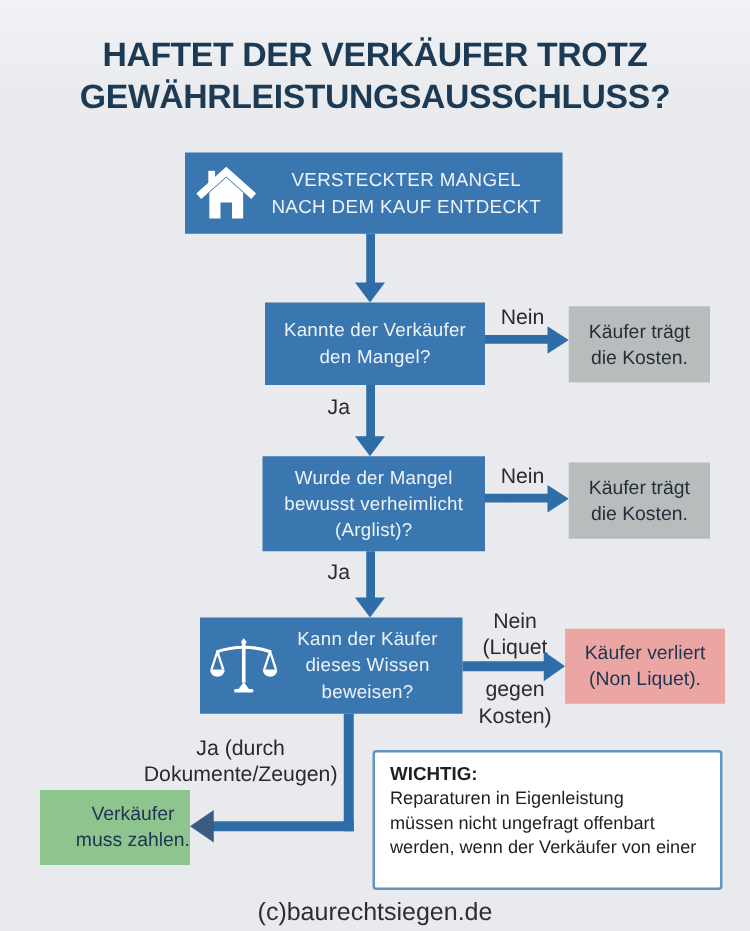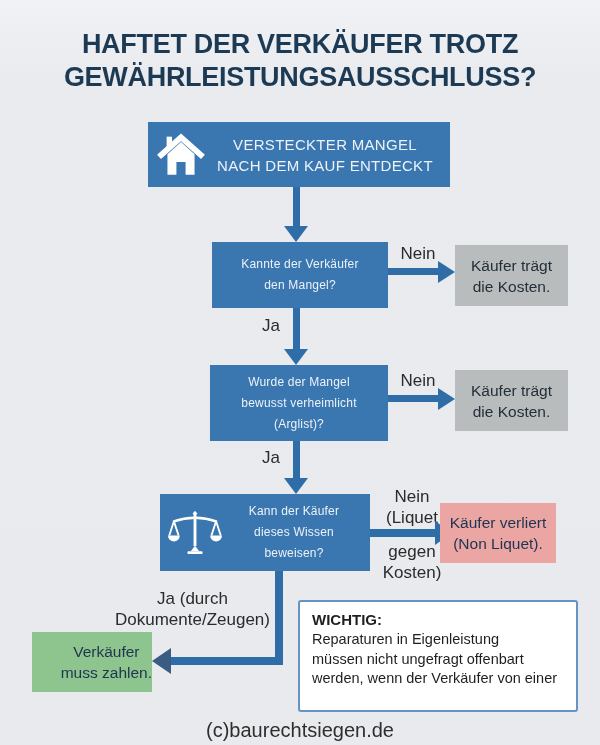--- a/index.html
+++ b/index.html
@@ -12,21 +12,21 @@
   .title {
     position:absolute; left:0; top:28px; width:600px;
     text-align:center; color:#1d3a55; font-size:27px; font-weight:700;
     line-height:33px; letter-spacing:-0.3px;
   }
   .blue-box {
     position:absolute; background:#3a77b0;
     display:flex; align-items:center; justify-content:center;
     color:#ecf2f8; text-align:center;
   }
-  .box-text { font-size:12px; line-height:21px; letter-spacing:0.2px; }
+  .box-text { font-size:15px; line-height:21px; letter-spacing:0.2px; }
   .start-text { font-size:15px; line-height:21px; letter-spacing:0.3px; }
   .icon-wrap { flex:0 0 auto; display:flex; align-items:center; justify-content:center; }
   .result {
     position:absolute; display:flex; align-items:center; justify-content:center;
     text-align:center; font-size:15.5px; line-height:21px; color:#1e3450;
   }
   .res-gray  { background:#b9bcbc; color:#232f3a; }
   .res-red   { background:#eba6a4; }
   .res-green { background:#8ec48e;justify-content:flex-end; }
   .vline,.hline { position:absolute; background:#2e6da7; }
@@ -160,21 +160,21 @@
   <div class="lbl" style="left:368px; top:486px; width:88px;">
     <div>Nein</div>
     <div>(Liquet</div>
   </div>
   <div class="hline" style="left:370px; top:529px; width:66px; height:8px;"></div>
   <div class="head-right" style="left:435px; top:521px; border-top-width:12px; border-bottom-width:12px;"></div>
   <div class="lbl" style="left:368px; top:541px; width:88px;">
     <div>gegen</div>
     <div>Kosten)</div>
   </div>
-  <div class="result res-red" style="left:440px; top:503px; width:116px; height:60px;">
+  <div class="result res-red" style="left:452px; top:503px; width:128px; height:60px;">
     <span>
       <div>Käufer verliert</div>
       <div>(Non Liquet).</div>
     </span>
   </div>
 
   <div class="lbl" style="left:95px; top:588px; width:195px;">
     <div>Ja (durch</div>
     <div>Dokumente/Zeugen)</div>
   </div>

